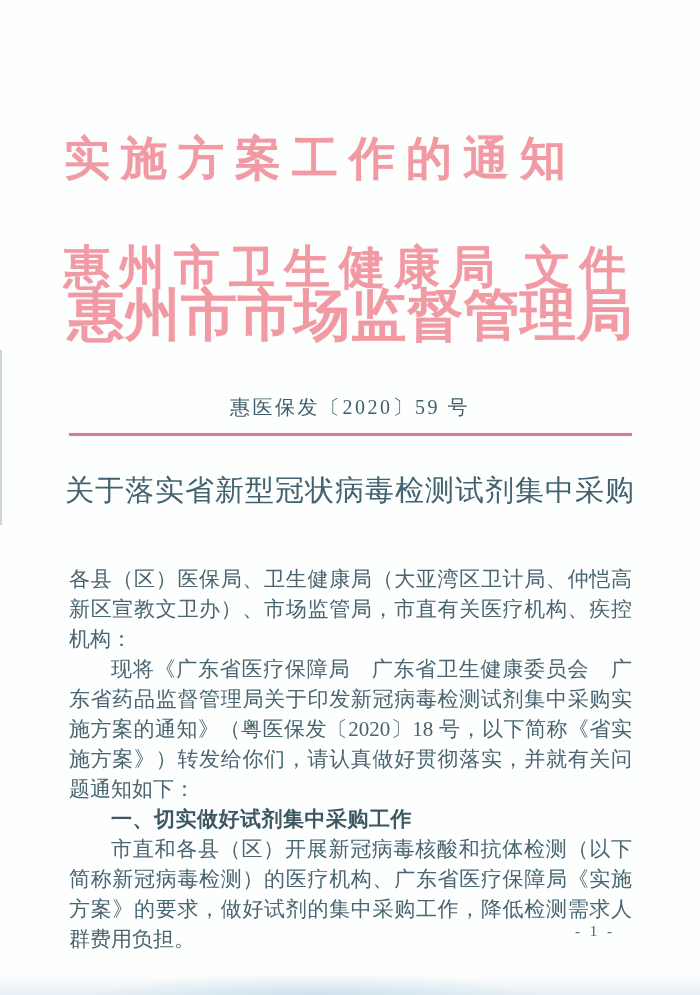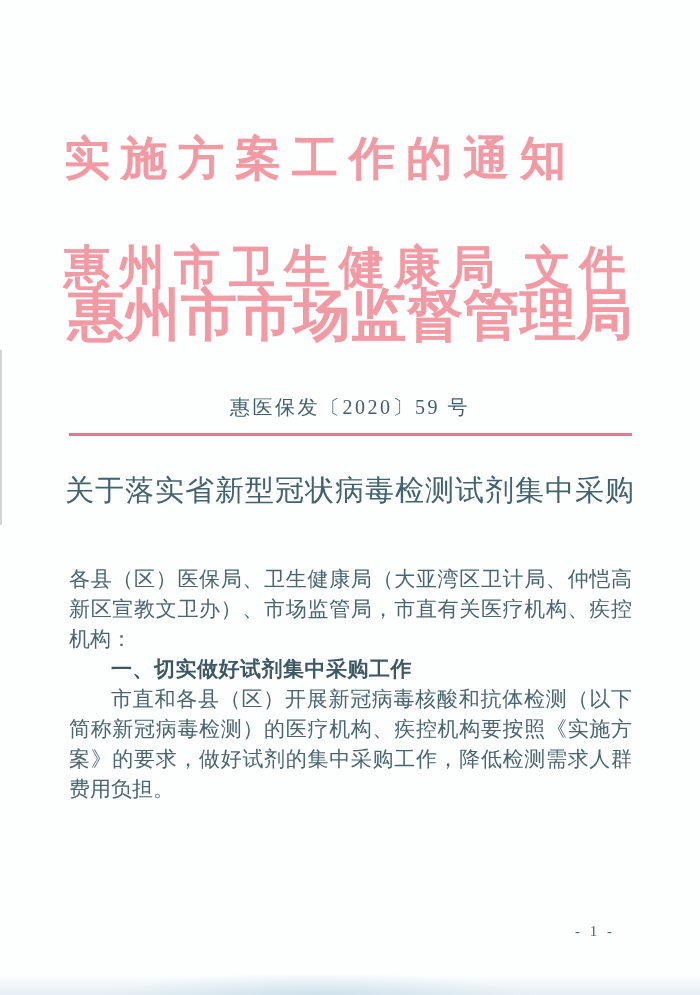--- a/index.html
+++ b/index.html
@@ -153,22 +153,23 @@
   <div class="doc-number">惠医保发〔2020〕59 号</div>
 
   <div class="red-divider"></div>
 
   <div class="doc-title">
     <div>关于落实省新型冠状病毒检测试剂集中采购</div>
   </div>
 
   <div class="doc-body">
     <p class="recipients">各县（区）医保局、卫生健康局（大亚湾区卫计局、仲恺高新区宣教文卫办）、市场监管局，市直有关医疗机构、疾控机构：</p>
+    <p class="indent">现将《广东省医疗保障局　广东省卫生健康委员会　广东省药品监督管理局关于印发新冠病毒检测试剂集中采购实施方案的通知》（粤医保发〔2020〕18 号，以下简称《省实施方案》）转发给你们，请认真做好贯彻落实，并就有关问题通知如下：</p>
     <p class="indent section-heading">一、切实做好试剂集中采购工作</p>
-    <p class="indent">市直和各县（区）开展新冠病毒核酸和抗体检测（以下简称新冠病毒检测）的医疗机构、疾控机构要按照《实施方案》的要求，做好试剂的集中采购工作，降低检测需求人群费用负担。</p>
+    <p class="indent">市直和各县（区）开展新冠病毒核酸和抗体检测（以下简称新冠病毒检测）的医疗机构、广东省医疗保障局《实施方案》的要求，做好试剂的集中采购工作，降低检测需求人群费用负担。</p>
   </div>
 
   <div class="page-number">- 1 -</div>
 
   <div class="scan-edge-left"></div>
   <div class="scan-haze-bottom"></div>
 
 </div>
 
 </body></html>

